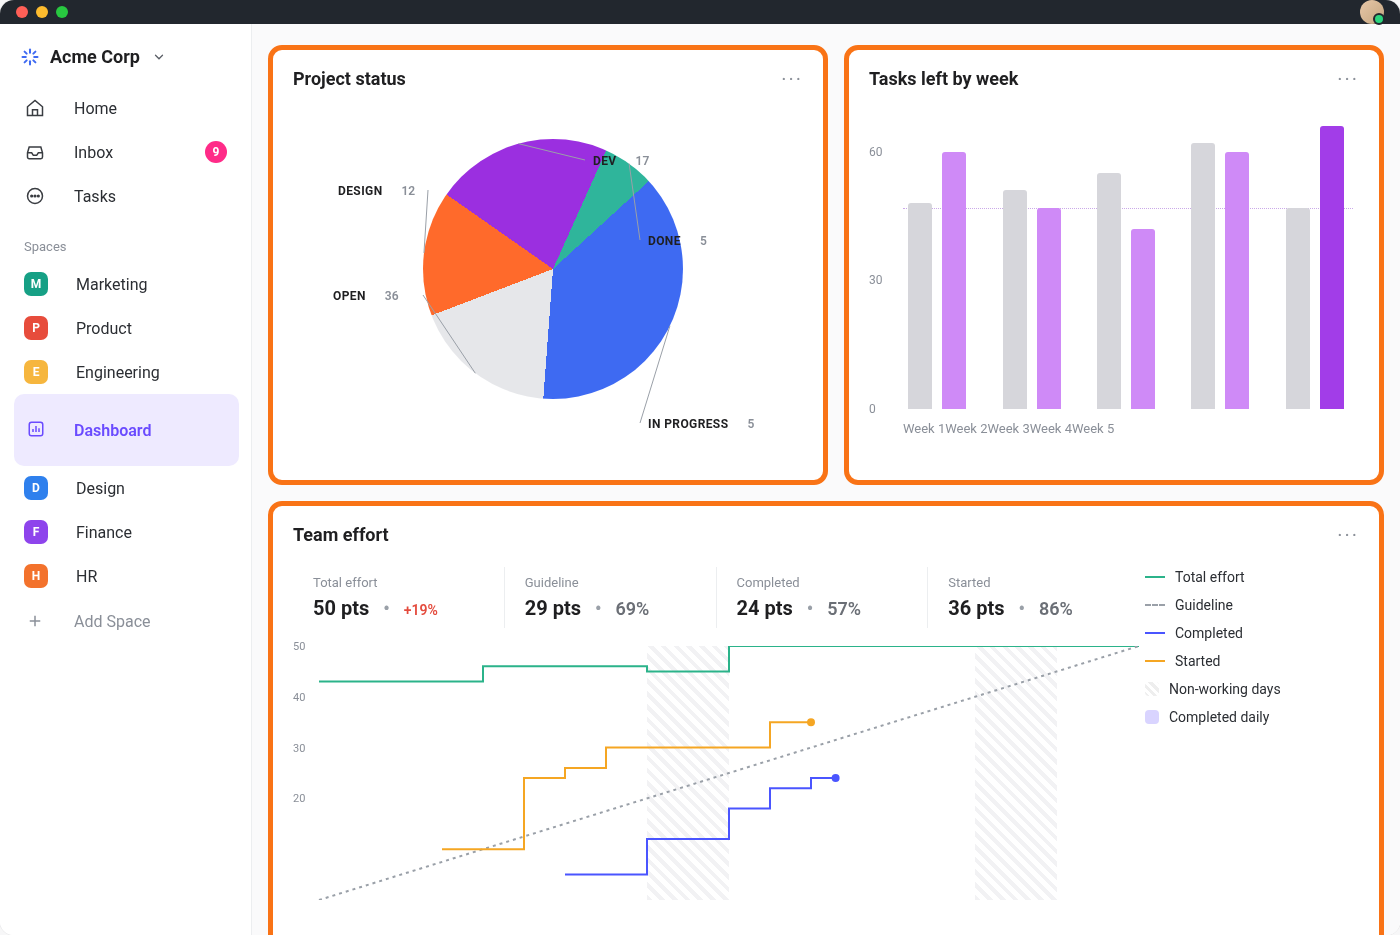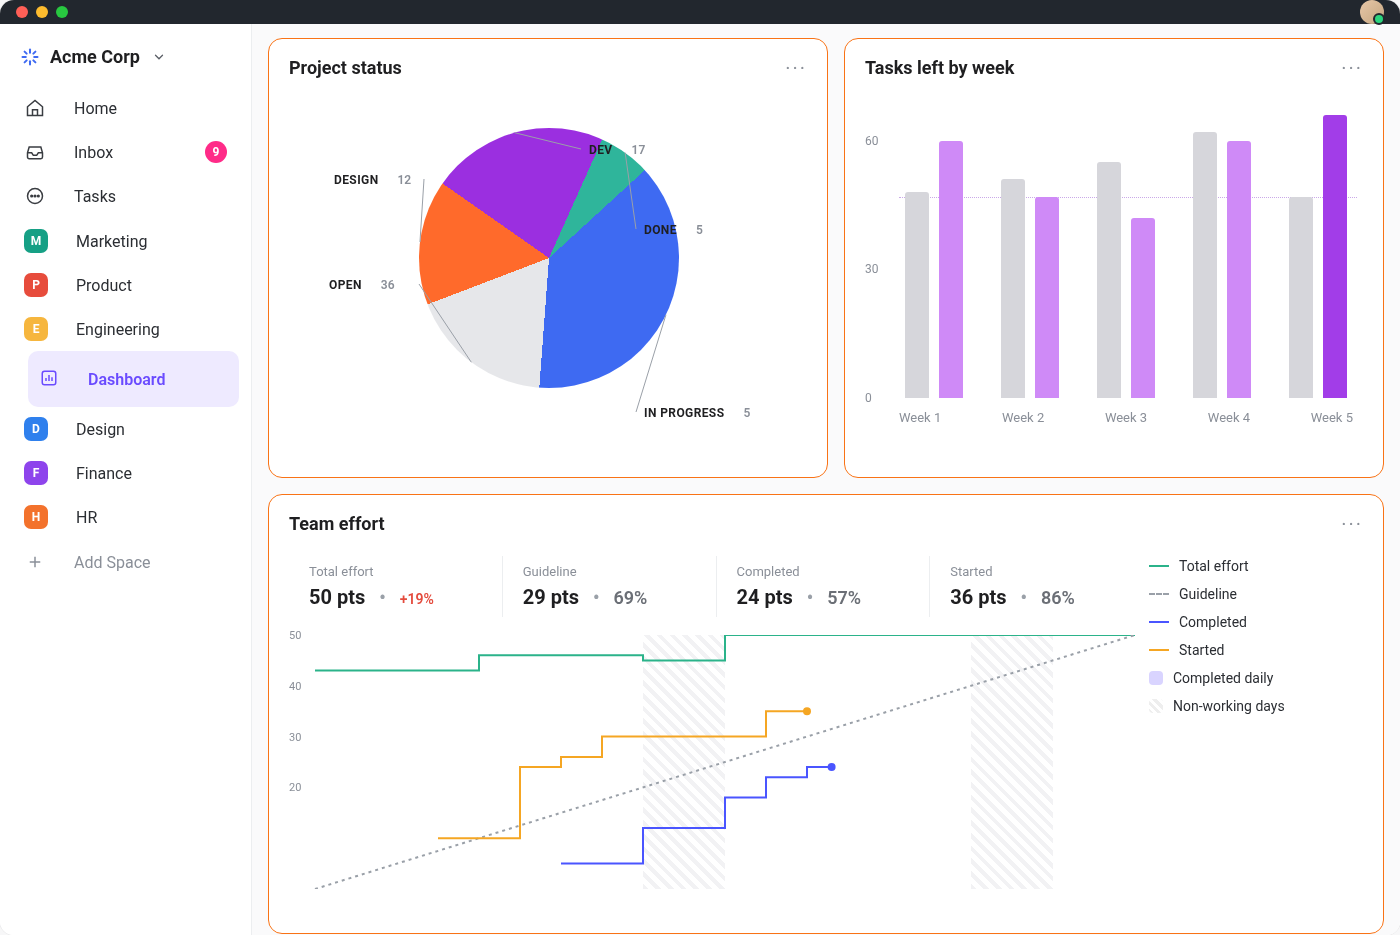--- a/index.html
+++ b/index.html
@@ -14,29 +14,29 @@
   .body { flex:1; display:flex; background:#fff; }
   .sidebar { width: 252px; border-right: 1px solid #eceef0; padding: 14px 12px; display:flex; flex-direction:column; gap: 2px; }
   .workspace { display:flex; align-items:center; gap:10px; padding: 8px 8px 18px 8px; font-weight:700; font-size:18px; cursor:pointer; }
   .logo { width:20px; height:20px; }
   .chev { margin-left:2px; color:#5a5e66; }
   .nav-item, .space-item, .sub-item, .add-space { display:flex; align-items:center; gap:28px; padding:10px 12px; border-radius:10px; font-size:16px; color:#2b2e33; cursor:pointer; }
   .nav-item .icon, .add-space .icon { width:22px; height:22px; display:flex; align-items:center; justify-content:center; color:#3a3d42; }
   .badge { margin-left:auto; background:#ff2b88; color:#fff; font-size:12px; font-weight:700; border-radius:999px; min-width:22px; height:22px; display:flex; align-items:center; justify-content:center; padding:0 6px; }
   .section-title { font-size:13px; color:#8a8f98; padding: 20px 12px 6px; }
   .space-icon { width:24px; height:24px; border-radius:7px; color:#fff; font-size:12px; font-weight:700; display:flex; align-items:center; justify-content:center; flex-shrink:0; }
-  .sub-item { margin-left: 16px; padding:18px 12px; }
+  .sub-item { margin-left: 2px; padding:26px 12px;text-align:center; }
   .sub-item.active { background:#eeeaff; color:#6a4bff; font-weight:600; }
   .sub-item .sicon { width:20px; height:20px; color:#6a4bff; }
   .add-space { color:#8a8f98; }
   .add-space .icon { color:#8a8f98; }
 
   .main { flex:1; background:#fafafb; padding: 14px 16px; overflow:auto; }
   .row { display:flex; gap:16px; margin-bottom:16px; }
-  .card { background:#fff; border:1px solid #f97316; border-radius:14px; padding:18px 20px; position:relative; }
+  .card { background:#fff; border:5px solid #f97316; border-radius:14px; padding:18px 20px; position:relative;margin-top:7px; }
   .card-h { display:flex; align-items:center; justify-content:space-between; margin-bottom:10px; }
   .card-title { font-size:18px; font-weight:700; }
   .card-menu { color:#8a8f98; font-size:20px; letter-spacing:2px; cursor:pointer; line-height:10px; }
   .card.status { width: 560px; height: 440px; }
   .card.tasks { flex:1; height: 440px; }
   .card.effort { width: 100%; }
 
   
   .pie-wrap { position:relative; width:100%; height:360px; }
   .pie { position:absolute; left:130px; top:40px; width:260px; height:260px; border-radius:50%; }
@@ -48,21 +48,21 @@
   
   .bars-wrap { position:relative; height: 360px; padding: 10px 10px 0 34px; }
   .axis-label { position:absolute; left:0; font-size:12px; color:#8a8f98; transform:translateY(-50%); }
   .gridline { position:absolute; left:34px; right:6px; border-top:1px dotted #caa9e8; }
   .bars-area { position:relative; height: 300px; margin-top:0; display:flex; align-items:flex-end; justify-content:space-around; gap:26px; }
   .bar-group { display:flex; align-items:flex-end; gap:10px; }
   .bar { width:24px; border-radius:3px 3px 0 0; }
   .bar.a { background:#d6d6db; }
   .bar.b { background:#cf8af7; }
   .bar.b.hl { background:#a23de8; }
-  .bar-x { display:flex; justify-content:space-between; margin-top:12px; font-size:13px; color:#8a8f98; }
+  .bar-x { display:flex; justify-content:flex-start; margin-top:12px; font-size:13px; color:#8a8f98; }
 
   
   .effort-stats { display:flex; gap:0; margin-top:12px; }
   .stat { flex:1; padding: 8px 20px; border-right:1px solid #eceef0; }
   .stat:last-of-type { border-right:none; }
   .stat .lbl { font-size:13px; color:#8a8f98; margin-bottom:6px; }
   .stat .val { font-size:20px; font-weight:700; display:flex; align-items:baseline; gap:12px; }
   .stat .pct { color:#6b6f76; font-weight:600; font-size:18px; }
   .stat .delta { color:#e44b3d; font-weight:600; font-size:14px; }
   .dot-sep { color:#9aa0a8; font-size:18px; padding:0 2px; }
@@ -135,20 +135,21 @@
           <svg width="20" height="20" viewBox="0 0 24 24" fill="none" stroke="currentColor" stroke-width="1.8">
               <circle cx="12" cy="12" r="9"></circle>
               <circle cx="8" cy="12" r="1" fill="currentColor"></circle>
               <circle cx="12" cy="12" r="1" fill="currentColor"></circle>
               <circle cx="16" cy="12" r="1" fill="currentColor"></circle>
             </svg>
         </span>
         <span>Tasks</span>
       </div>
 
+      <div class="section-title">Spaces</div>
       <div id="spaces-list">
           <div class="space-item">
             <span class="space-icon" style="background:#16a085">M</span>
             <span>Marketing</span>
           </div>
           <div class="space-item">
             <span class="space-icon" style="background:#e74c3c">P</span>
             <span>Product</span>
           </div>
           <div class="space-item">
@@ -344,25 +345,25 @@
               </div>
               <div class="legend-item">
                 <span class="swatch" style="border-color:#4a55ff"></span>
                 <span>Completed</span>
               </div>
               <div class="legend-item">
                 <span class="swatch" style="border-color:#f5a623"></span>
                 <span>Started</span>
               </div>
               <div class="legend-item">
+                <span class="swatch-box" style="background:repeating-linear-gradient(45deg,#eee,#eee 3px,#fff 3px,#fff 6px)"></span>
+                <span>Non-working days</span>
+              </div>
+              <div class="legend-item">
                 <span class="swatch-box" style="background:#d9d4ff"></span>
                 <span>Completed daily</span>
-              </div>
-              <div class="legend-item">
-                <span class="swatch-box" style="background:repeating-linear-gradient(45deg,#eee,#eee 3px,#fff 3px,#fff 6px)"></span>
-                <span>Non-working days</span>
               </div>
             </div>
         </div>
       </section>
     </main>
   </div>
 </div>
 
 </body></html>

